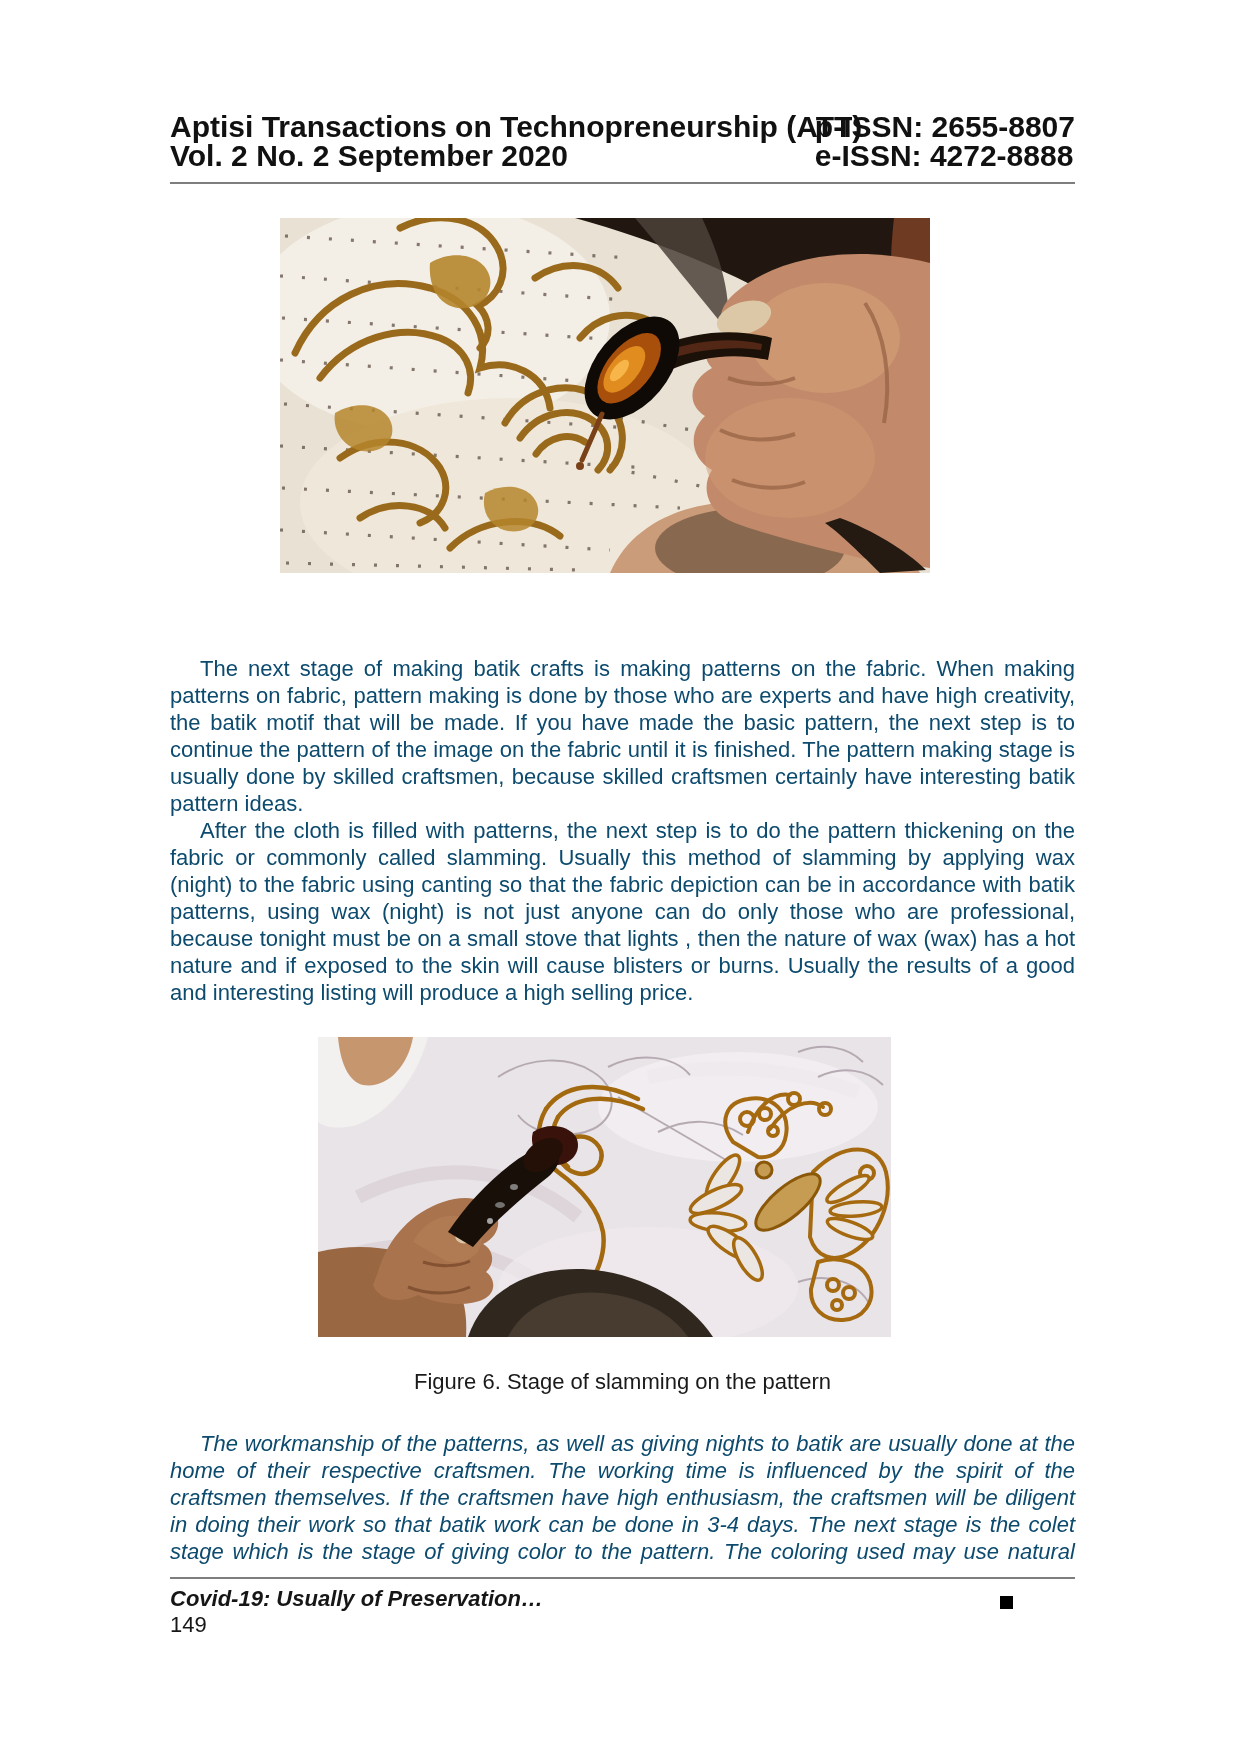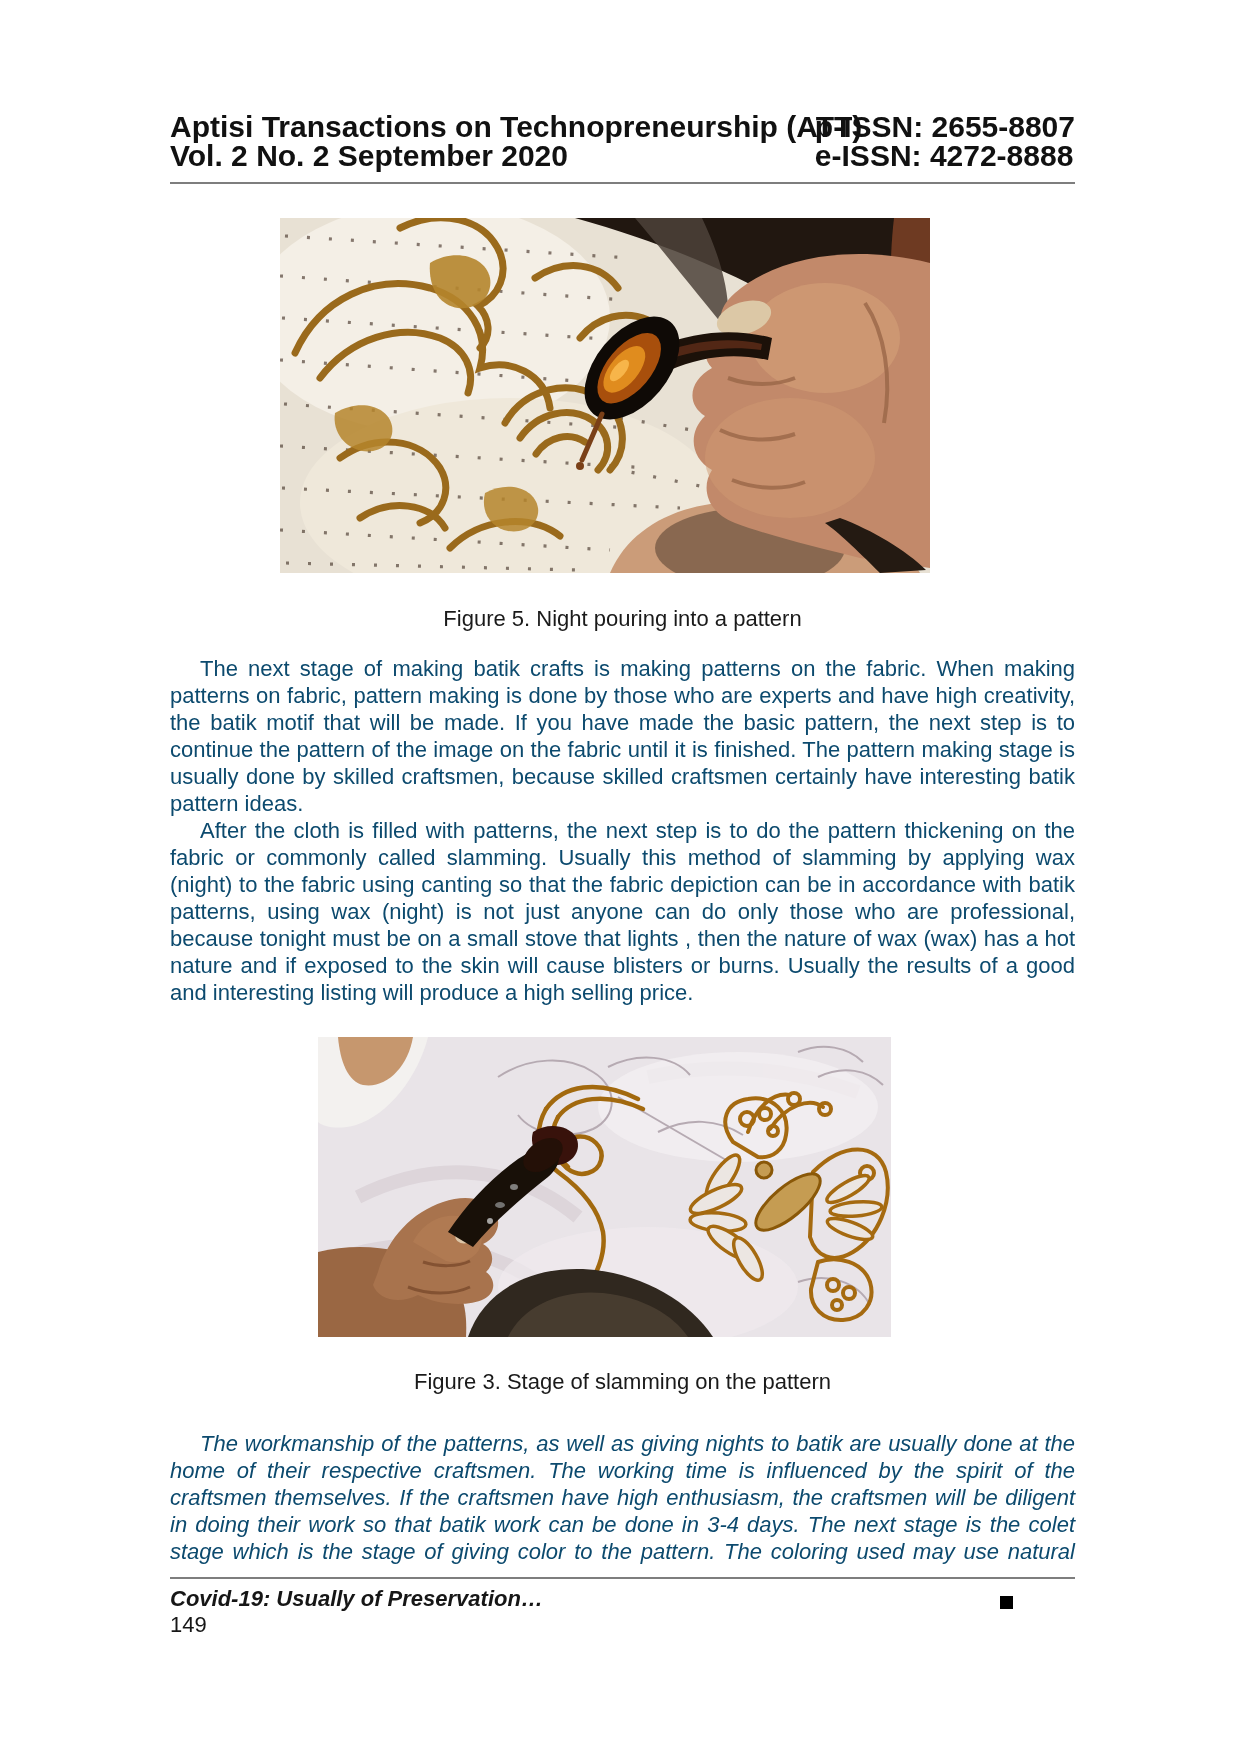--- a/index.html
+++ b/index.html
@@ -115,21 +115,20 @@
         <ellipse cx="352" cy="150" rx="60" ry="36" fill="#0f0a06"></ellipse>
         <ellipse cx="350" cy="148" rx="42" ry="22" fill="#a84f0c"></ellipse>
         <ellipse cx="346" cy="145" rx="28" ry="14" fill="#e08c1e"></ellipse>
         <ellipse cx="342" cy="142" rx="13" ry="6" fill="#f7b54a"></ellipse>
       </g>
       <path d="M322,196 L302,242" stroke="#7a4018" stroke-width="5" stroke-linecap="round"></path>
       <circle cx="300" cy="248" r="4" fill="#7a4018"></circle>
     </svg>
   </div>
 
-  <div class="abs caption cap5">Figure 5. Night pouring into a pattern</div>
 
   <div class="abs bodytext block1">
     <p>The next stage of making batik crafts is making patterns on the fabric. When making patterns on fabric, pattern making is done by those who are experts and have high creativity, the batik motif that will be made. If you have made the basic pattern, the next step is to continue the pattern of the image on the fabric until it is finished. The pattern making stage is usually done by skilled craftsmen, because skilled craftsmen certainly have interesting batik pattern ideas.</p>
     <p>After the cloth is filled with patterns, the next step is to do the pattern thickening on the fabric or commonly called slamming. Usually this method of slamming by applying wax (night) to the fabric using canting so that the fabric depiction can be in accordance with batik patterns, using wax (night) is not just anyone can do only those who are professional, because tonight must be on a small stove that lights , then the nature of wax (wax) has a hot nature and if exposed to the skin will cause blisters or burns. Usually the results of a good and interesting listing will produce a high selling price.</p>
   </div>
 
   <div class="abs fig fig6">
     <svg viewBox="0 0 573 300" aria-hidden="true">
       <rect width="573" height="300" fill="#e9e4e8"></rect>
       <g stroke="#d8cfd5" stroke-width="14" fill="none" opacity="0.7">
@@ -206,21 +205,21 @@
       </g>
 
       <path d="M130,195 C150,165 175,140 200,122 C215,112 228,108 236,112 C244,118 242,130 230,140 C205,160 175,185 155,210 Z" fill="#181008"></path>
       <ellipse cx="225" cy="118" rx="22" ry="14" transform="rotate(-35 225 118)" fill="#241007"></ellipse>
       <ellipse cx="182" cy="168" rx="5" ry="3" fill="#8a8a8a" opacity="0.8"></ellipse>
       <ellipse cx="196" cy="150" rx="4" ry="3" fill="#9a9a9a" opacity="0.8"></ellipse>
       <circle cx="172" cy="184" r="3" fill="#c8c8c8" opacity="0.8"></circle>
     </svg>
   </div>
 
-  <div class="abs caption cap6">Figure 3. Stage of slamming on the pattern</div>
+  <div class="abs caption cap6">Figure 6. Stage of slamming on the pattern</div>
 
   <div class="abs bodytext block2 justify-last">
     <p>The workmanship of the patterns, as well as giving nights to batik are usually done at the home of their respective craftsmen. The working time is influenced by the spirit of the craftsmen themselves. If the craftsmen have high enthusiasm, the craftsmen will be diligent in doing their work so that batik work can be done in 3-4 days. The next stage is the colet stage which is the stage of giving color to the pattern. The coloring used may use natural</p>
   </div>
 
   <div class="abs rule rule-bottom"></div>
   <div class="abs footer-title">Covid-19: Usually of Preservation…</div>
   <div class="abs footer-square"></div>
   <div class="abs page-number">149</div>
 

